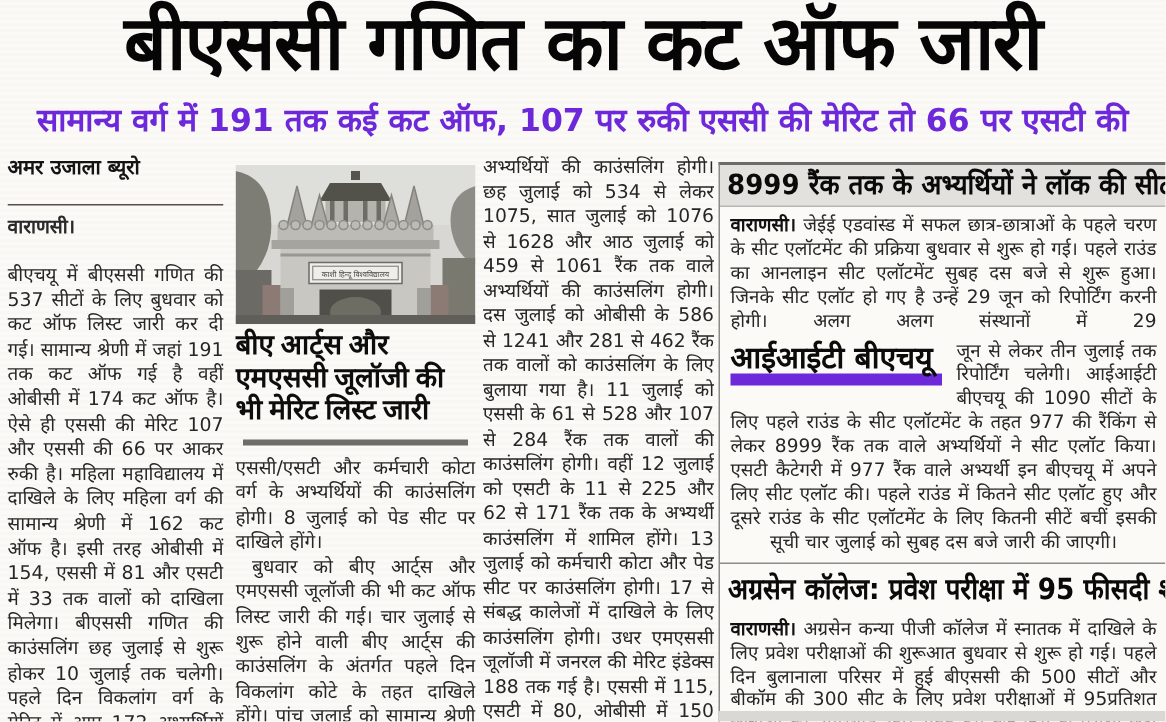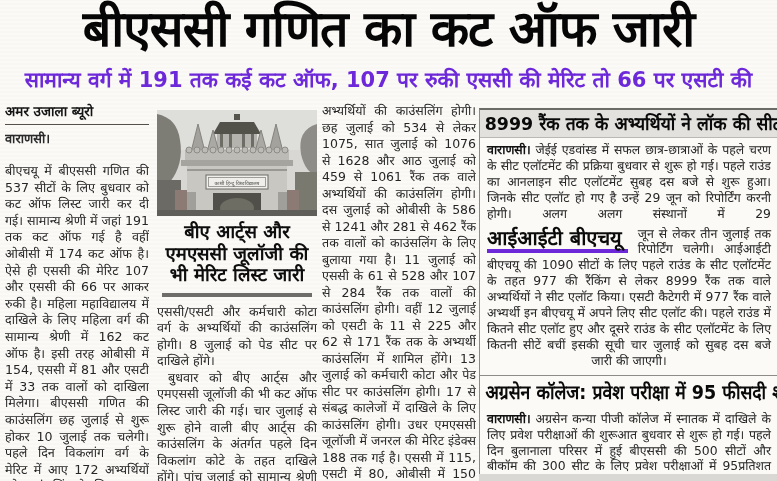--- a/index.html
+++ b/index.html
@@ -21,26 +21,26 @@
   .subheadline{
     position:absolute;left:0;top:62px;width:777px;height:36px;
     font-size:21px;line-height:36px;font-weight:700;text-align:center;
     color:#6d28d9;white-space:nowrap;
   }
   
   .col{position:absolute;text-align:justify;}
   .bodytext{font-size:12.6px;line-height:16.6px;color:#262626;text-align:justify;}
   .col1{left:5px;top:102px;width:144px;height:379px;overflow:hidden;}
   .byline{font-size:13.5px;font-weight:700;color:#141414;
-    border-bottom:1px solid #55504a;padding-bottom:4px;margin-bottom:4px;}
+    border-bottom:1px solid #55504a;padding-bottom:16px;margin-bottom:4px;}
   .city{font-size:12.8px;font-weight:600;color:#2a2a2a;margin-bottom:16px;}
   .col2{left:157px;top:110px;width:160px;height:371px;overflow:hidden;}
   .photo{display:block;width:160px;height:106px;}
-  .caption{font-size:18.5px;line-height:21.5px;font-weight:800;text-align:center;
-    color:#0d0d0d;margin-top:5px;}
+  .caption{font-size:18.5px;line-height:21.5px;font-weight:800;text-align:left;
+    color:#0d0d0d;margin-top:5px;font-family:Liberation Serif, serif;}
   .capbar{width:150px;height:4px;background:#6e6d69;margin:7px auto 7px auto;}
   .indent{text-indent:11px;}
   .col3{left:322px;top:103px;width:154px;height:378px;overflow:hidden;}
   .col3 .bodytext{font-size:12.5px;line-height:16.5px;}
   
   .sidebar{
     position:absolute;left:479px;top:108px;width:297px;height:373px;
     border-left:1px solid #8a8a86;border-top:2px solid #6b6b67;
     overflow:hidden;background:#fbfaf7;
   }
@@ -52,21 +52,21 @@
     border-bottom:1px solid #b9b8b4;
   }
   .sb-body{padding:4px 6px 3px 7px;font-size:12.4px;line-height:15.9px;
     color:#262626;text-align:justify;}
   .sb-body.lastcenter{text-align-last:center;}
   .sb-body.fulljust{text-align-last:justify;padding-bottom:0;}
   .dl{font-weight:800;color:#111;}
   .inset{
     float:left;font-size:20px;font-weight:900;color:#0b0b0b;white-space:nowrap;
     padding:3px 6px 3px 0;margin:2px 10px 3px 0;
-    border-bottom:4px solid #6d28d9;
+    border-bottom:8px solid #6d28d9;
   }
   .sb-divider{border-top:1px solid #8d8c88;margin:3px 0 0 0;}
   .sb-head2{
     font-size:19.5px;line-height:25px;font-weight:800;color:#0a0a0a;
     padding:4px 3px 2px 6px;white-space:nowrap;
     transform:scaleX(.90);transform-origin:left center;width:112%;
   }
   .edge-strip{position:absolute;left:479px;top:474px;width:298px;height:7px;background:#d9d8d4;}
 </style>
 </head>

